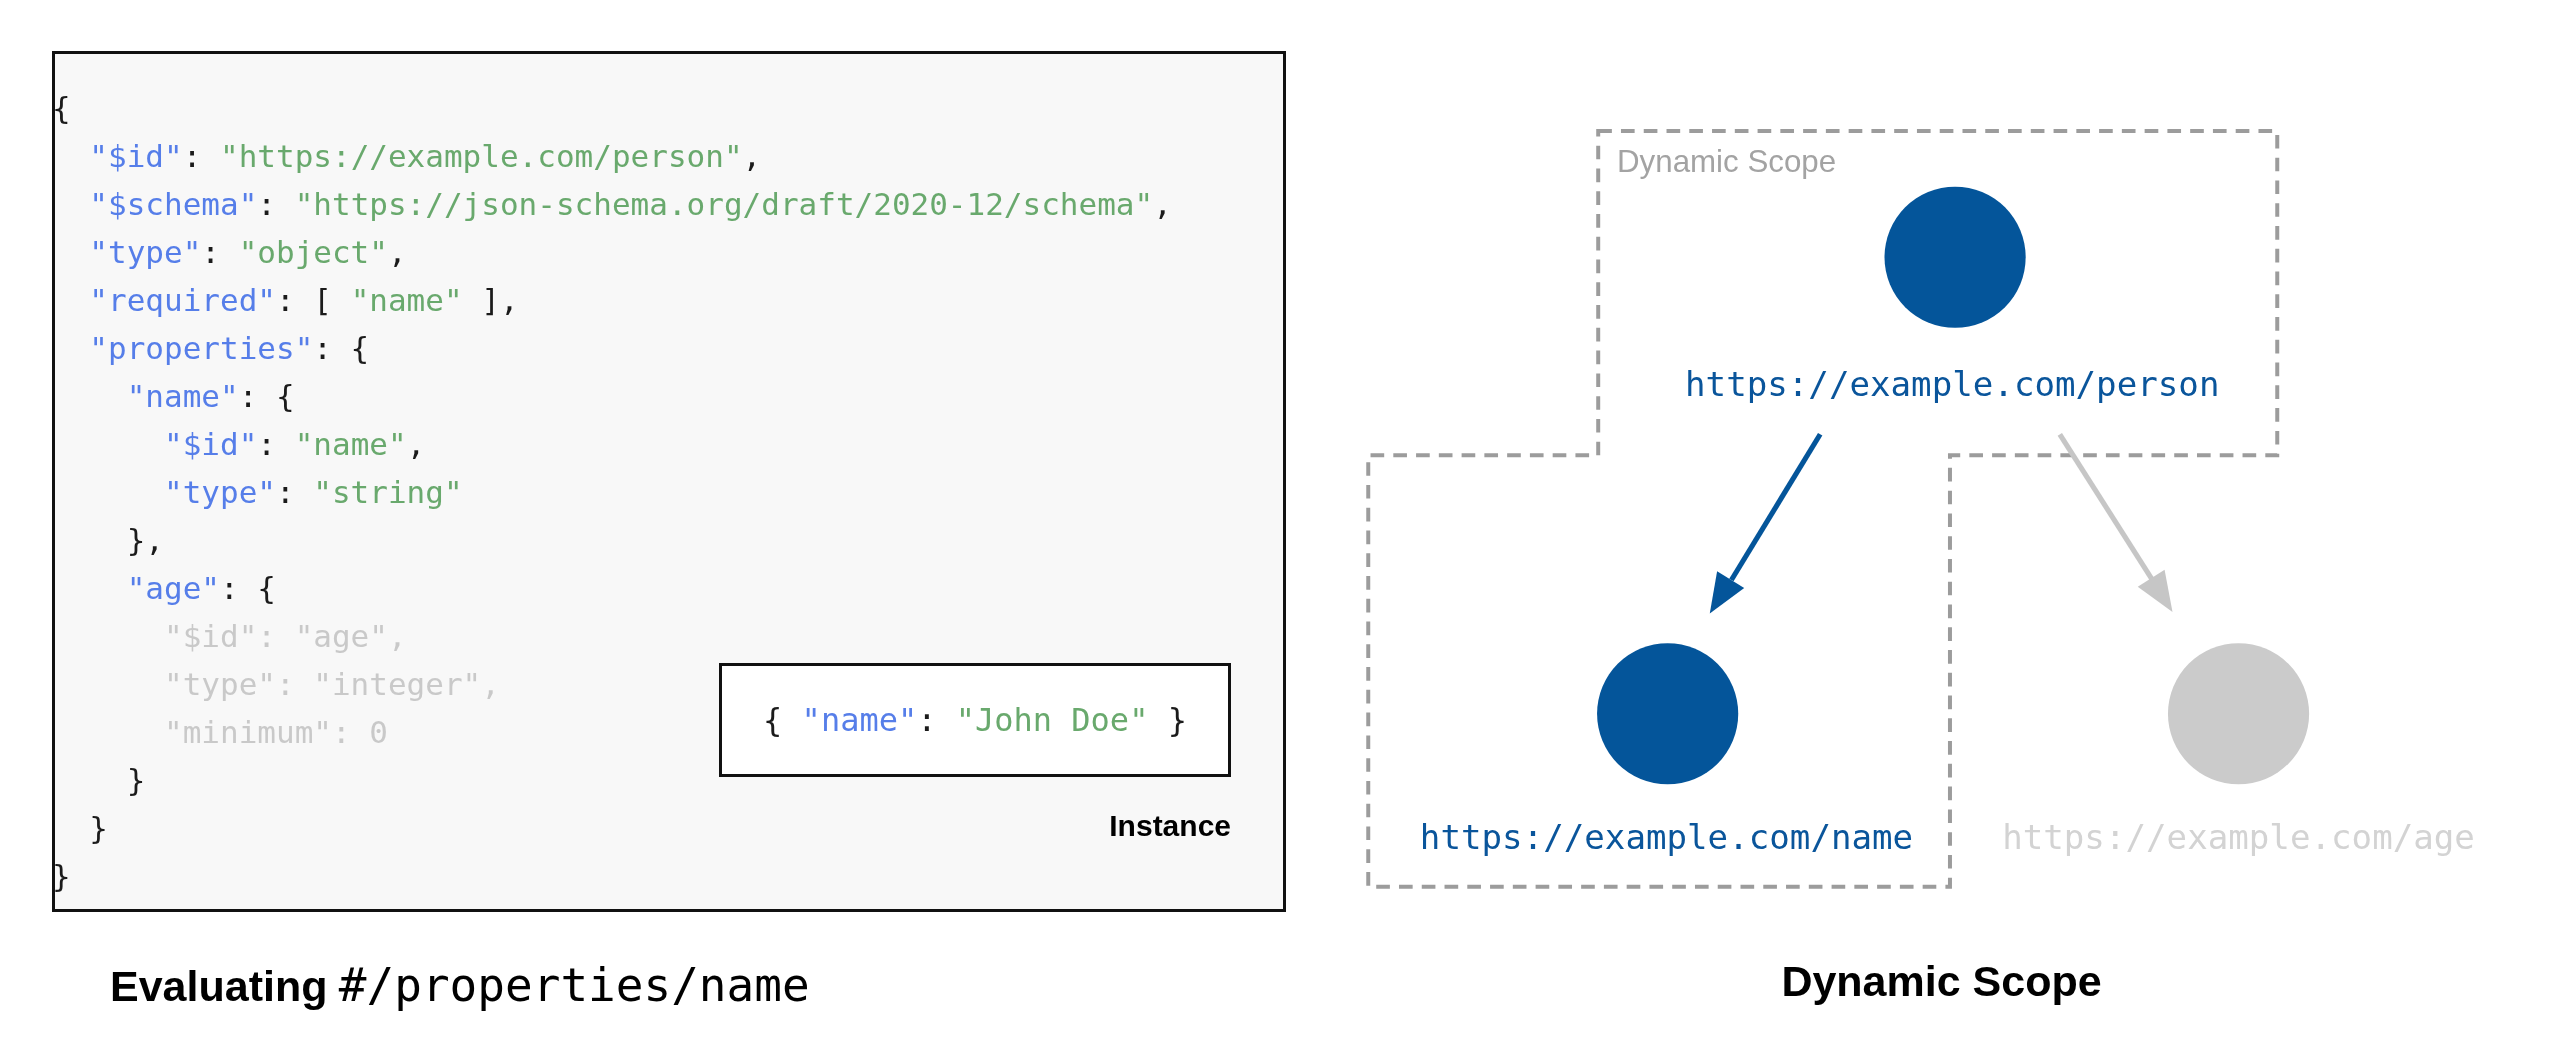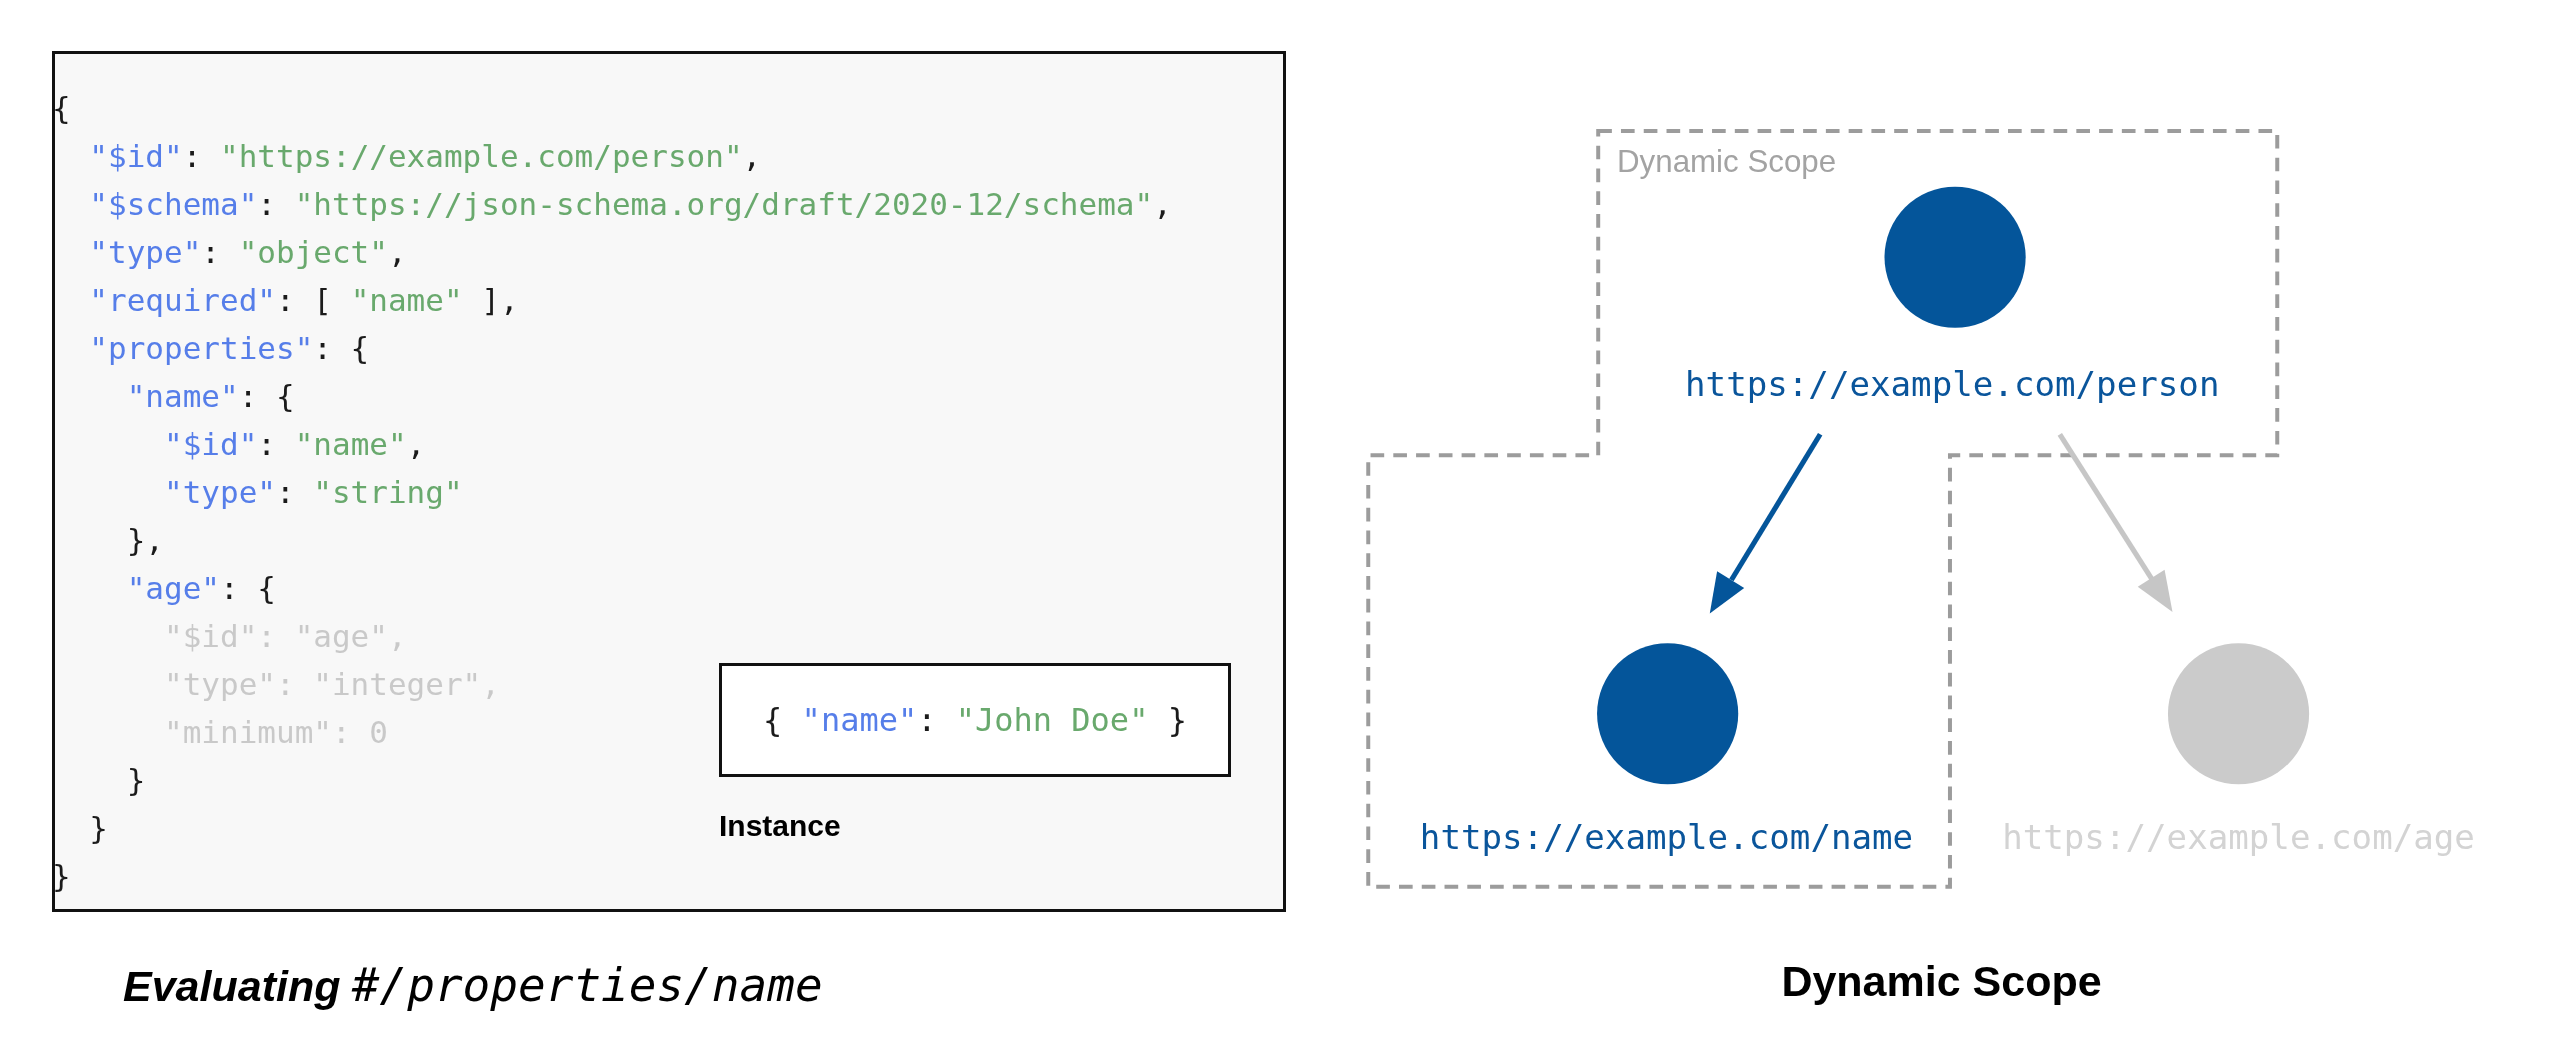--- a/index.html
+++ b/index.html
@@ -29,24 +29,24 @@
     position:absolute;left:719px;top:663px;width:512px;height:114px;
     box-sizing:border-box;background:#ffffff;border:3.4px solid var(--panel-border);
     display:flex;align-items:center;justify-content:center;
   }
   .instance-code{
     font-family:"DejaVu Sans Mono","Liberation Mono",monospace;
     font-size:32px;white-space:pre;
   }
   .instance-label{
     position:absolute;left:719px;top:809px;width:512px;
-    text-align:left;font-weight:700;font-size:30px;color:#000;
+    text-align:right;font-weight:700;font-size:30px;color:#000;
   }
   .eval-caption{
-    position:absolute;left:123px;top:958px;white-space:nowrap;font-style:italic;
+    position:absolute;left:110px;top:958px;white-space:nowrap;
   }
   .eval-caption .bold-part{font-weight:700;font-size:43px;color:#000;}
   .eval-caption .mono-part{
     font-family:"DejaVu Sans Mono","Liberation Mono",monospace;
     font-size:46px;color:#000;margin-left:11.4px;
   }
 
   
   .scope-svg{position:absolute;left:0;top:0;width:2576px;height:1053px;}
   .scope-outline{

